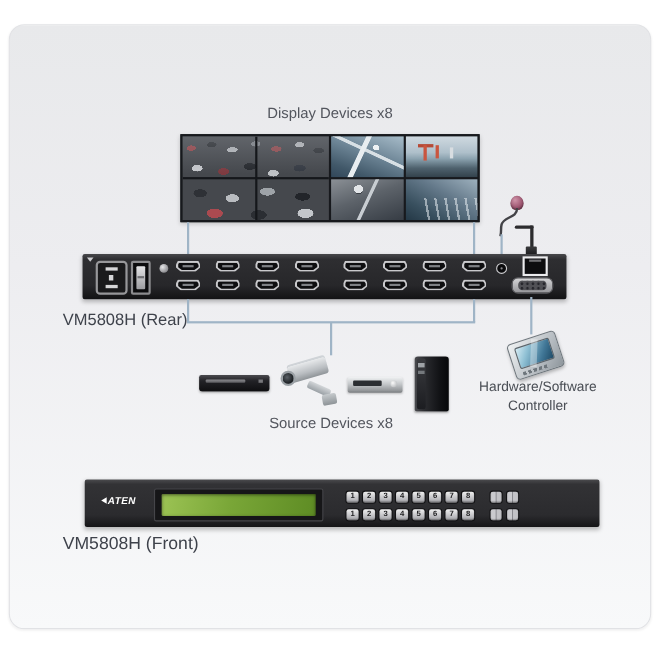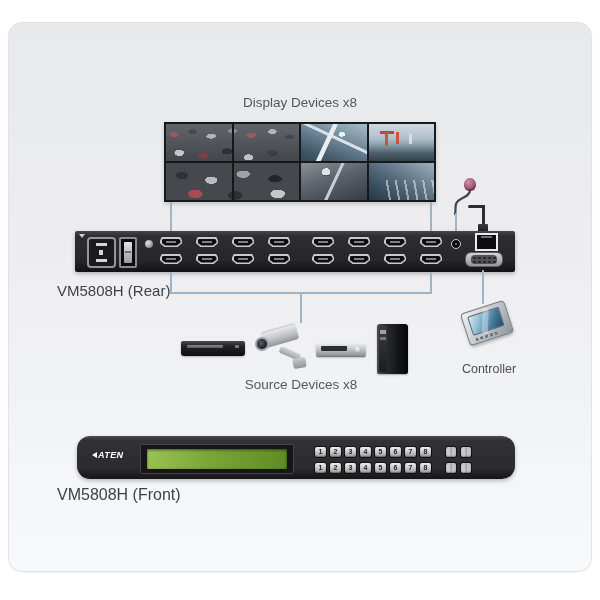--- a/index.html
+++ b/index.html
@@ -169,23 +169,23 @@
   .ctl-body{position:absolute;left:8px;top:6px;width:44px;height:32px;border-radius:4px;transform:rotate(-18deg);
     background:linear-gradient(135deg,#f0f2f3,#b9bfc4 60%,#8d959b);border:1px solid #70787e;
     box-shadow:0 2px 3px rgba(0,0,0,.25);}
   .ctl-scr{position:absolute;left:5px;right:6px;top:4px;bottom:8px;border-radius:2px;border:1px solid #5a646b;
     background:linear-gradient(125deg,#d6ecf4 0%,#8fc0d4 30%,#417797 70%,#1e4a66 100%);}
   .ctl-scr::after{content:"";position:absolute;left:40%;top:-20%;width:18%;height:140%;transform:rotate(20deg);
     background:rgba(255,255,255,.35);}
   .ctl-btns{position:absolute;left:6px;bottom:2px;width:24px;height:3px;
     background:repeating-linear-gradient(90deg,#6e767c 0,#6e767c 3px,transparent 3px,transparent 5px);}
   
-  .front{position:absolute;left:77px;top:436px;width:438px;height:43px;border-radius:13px;
+  .front{position:absolute;left:77px;top:436px;width:438px;height:43px;border-radius:2px;
     background:linear-gradient(180deg,#4a4a4d 0%,#323235 10%,#2b2b2e 75%,#151517 100%);
-    box-shadow:0 2px 4px rgba(0,0,0,.25);}
+    box-shadow:0 2px 4px rgba(0,0,0,.25);padding-left:30px;}
   .brand{position:absolute;left:15px;top:14px;color:#ffffff;font-size:9px;font-weight:bold;
     font-style:italic;letter-spacing:.4px;display:flex;align-items:center;}
   .brand::before{content:"";display:inline-block;width:0;height:0;margin-right:1px;
     border-right:5px solid #fff;border-top:3px solid transparent;border-bottom:3px solid transparent;}
   .lcd{position:absolute;left:63px;top:8px;width:152px;height:28px;background:#161618;
     border:1px solid #454549;border-radius:2px;}
   .lcd i{position:absolute;left:6px;right:6px;top:4px;bottom:4px;display:block;border-radius:1px;
     background:linear-gradient(100deg,#9cc354 0%,#79a637 45%,#5e8c24 100%);
     box-shadow:inset 0 1px 3px rgba(0,0,0,.55);}
   .btn-row{position:absolute;display:flex;gap:4px;left:238px;}
@@ -313,21 +313,21 @@
 <div class="lbl lbl-source">Source Devices x8</div>
 
 <div class="ln" style="left:482px;top:270px;width:2px;height:34px;"></div>
 <div class="ctl">
   <div class="ctl-body">
     <div class="ctl-scr"></div>
     <div class="ctl-btns"></div>
   </div>
 </div>
 <div class="lbl lbl-ctl">
-  <br>
+  <span>Hardware/Software</span><br>
   <span>Controller</span>
 </div>
 
 <div class="front">
   <div class="brand">ATEN</div>
   <div class="lcd">
       <i></i>
     </div>
   <div class="btn-row r1">
     <div class="btn">1</div>

